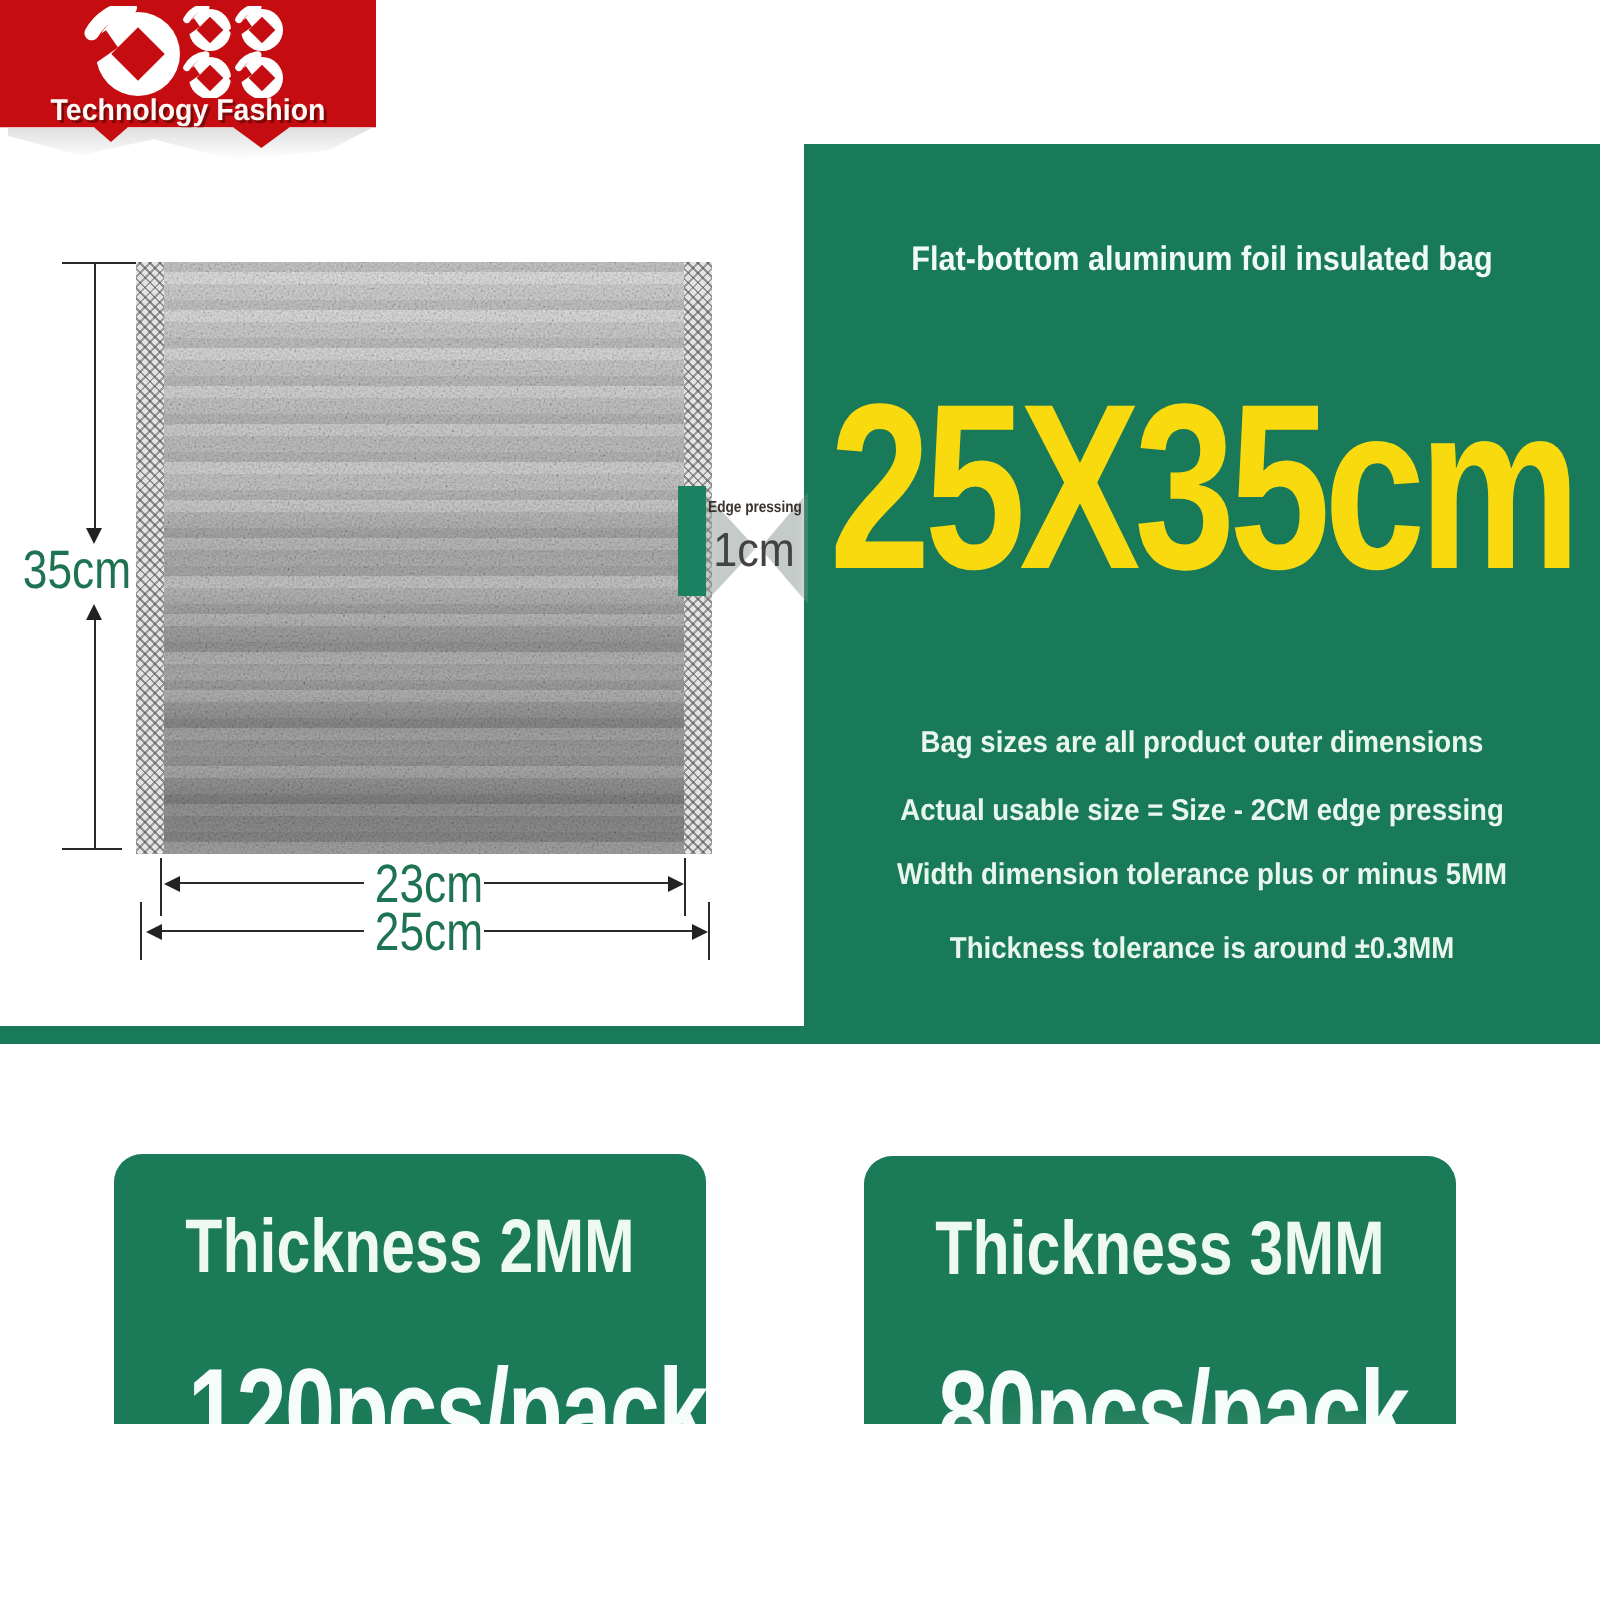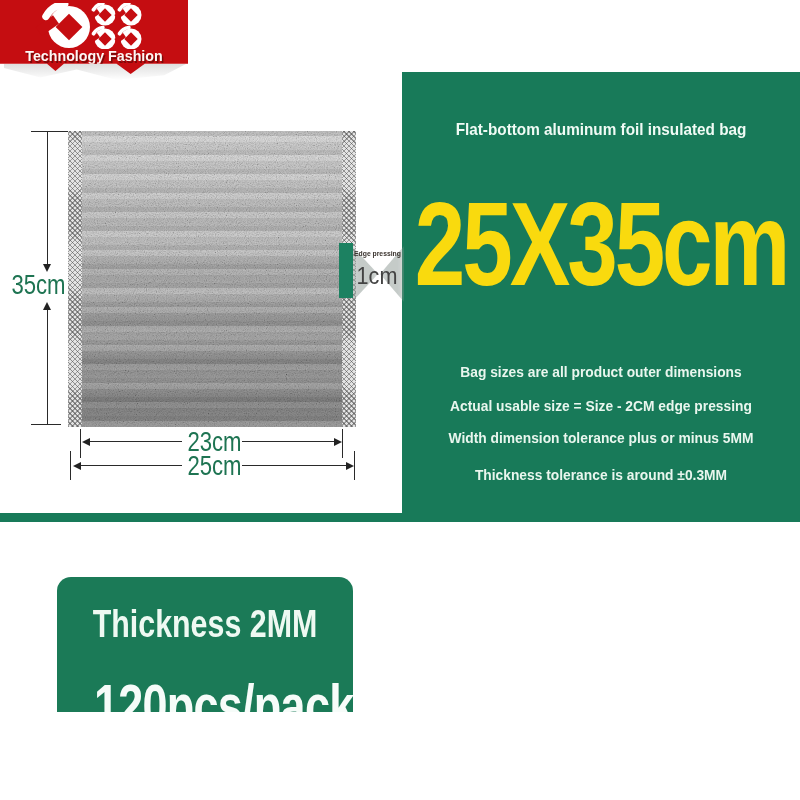--- a/index.html
+++ b/index.html
@@ -160,14 +160,19 @@
   <div class="abs bowtie bt-l"></div>
   <div class="abs bowtie bt-r"></div>
   <div class="abs callout-rect"></div>
   <div class="abs edge-label ctr">Edge pressing</div>
   <div class="abs edge-value ctr">1cm</div>
 
   <div class="abs card a">
     <div class="abs card-thick ctr">Thickness 2MM</div>
     <div class="abs card-pack ctr">120pcs/pack</div>
   </div>
+  <div class="abs card b">
+    <div class="abs card-thick ctr">Thickness 3MM</div>
+    <div class="abs card-pack ctr">80pcs/pack</div>
+    <div class="abs card-gloss"></div>
+  </div>
 
 </div>
 
 </body></html>

